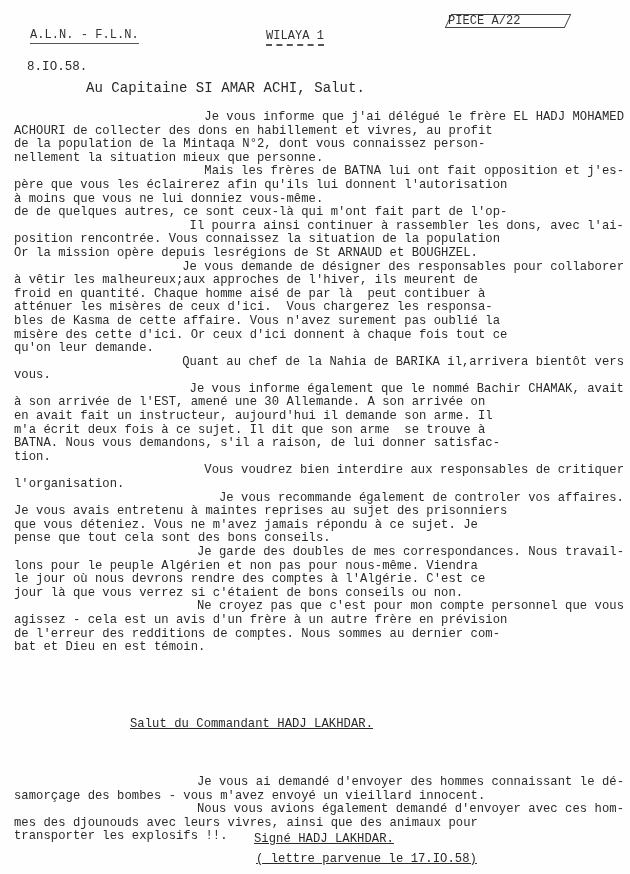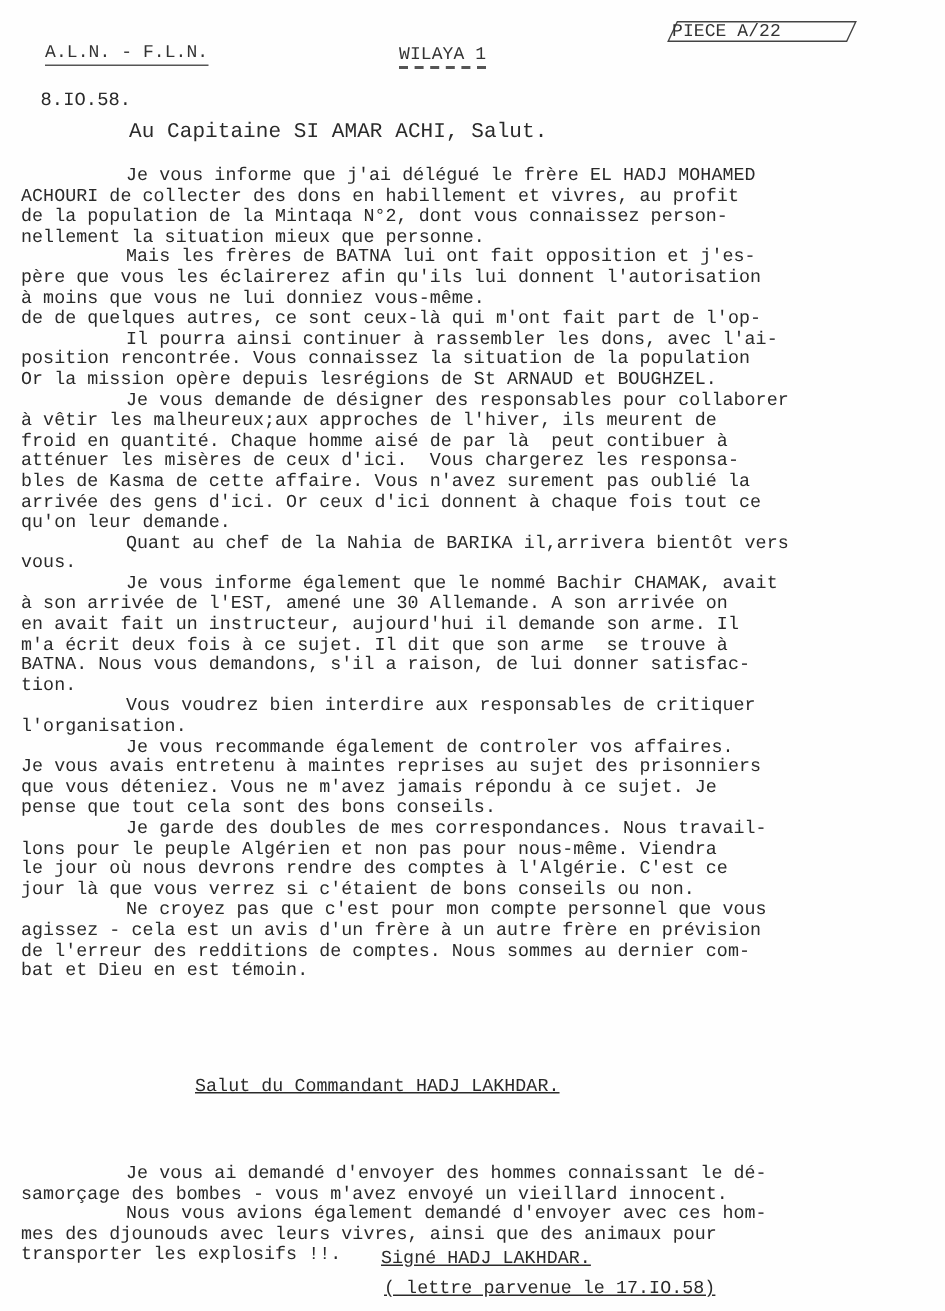--- a/index.html
+++ b/index.html
@@ -71,20 +71,21 @@
       top: 111px;
       width: 610px;
     }
     .line {
       height: 13.6px;
       line-height: 13.6px;
       white-space: pre;
     }
     .indent {
       padding-left: 70px;
+      text-align: right;
     }
     .center-line {
       position: absolute;
       white-space: nowrap;
       text-decoration: underline;
     }
     .sig-cmd {
       left: 130px; top: 717px;
     }
     .sig-final {
@@ -136,21 +137,21 @@
       <div class="line">position rencontrée. Vous connaissez la situation de la population</div>
       <div class="line">Or la mission opère depuis lesrégions de St ARNAUD et BOUGHZEL.</div>
     </div>
 
     <div>
       <div class="line indent">Je vous demande de désigner des responsables pour collaborer</div>
       <div class="line">à vêtir les malheureux;aux approches de l'hiver, ils meurent de</div>
       <div class="line">froid en quantité. Chaque homme aisé de par là  peut contibuer à</div>
       <div class="line">atténuer les misères de ceux d'ici.  Vous chargerez les responsa-</div>
       <div class="line">bles de Kasma de cette affaire. Vous n'avez surement pas oublié la</div>
-      <div class="line">arrivée des gens d'ici. Or ceux d'ici donnent à chaque fois tout ce</div>
+      <div class="line">misère des cette d'ici. Or ceux d'ici donnent à chaque fois tout ce</div>
       <div class="line">qu'on leur demande.</div>
     </div>
 
     <div>
       <div class="line indent">Quant au chef de la Nahia de BARIKA il,arrivera bientôt vers</div>
       <div class="line">vous.</div>
     </div>
 
     <div>
       <div class="line indent">Je vous informe également que le nommé Bachir CHAMAK, avait</div>

